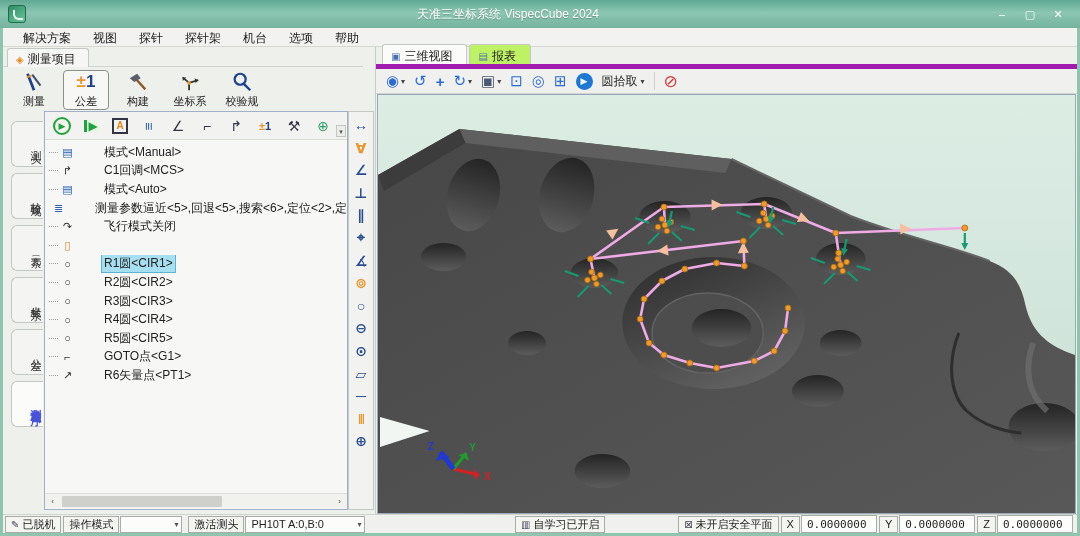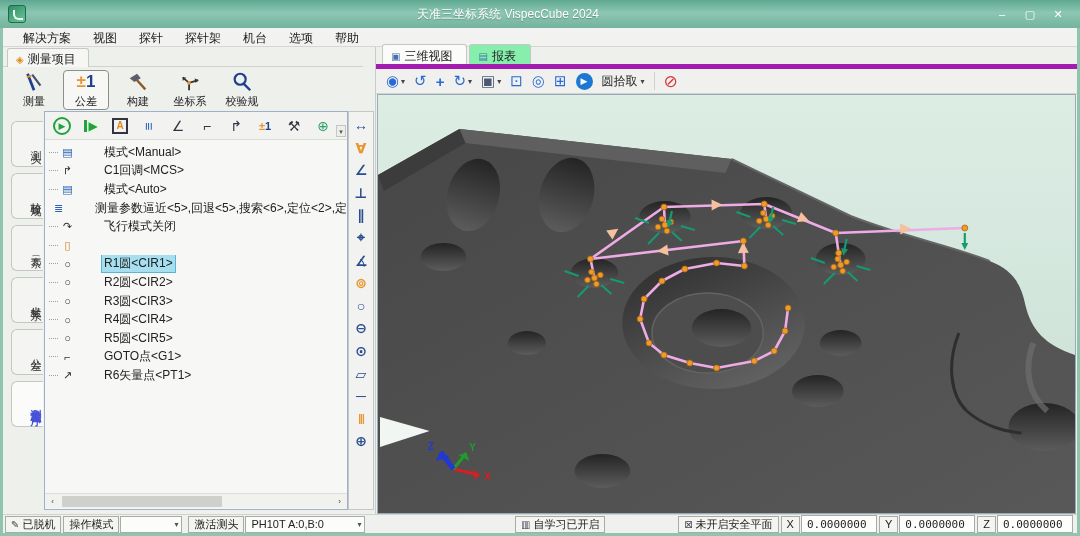--- a/index.html
+++ b/index.html
@@ -56,21 +56,21 @@
   .hscroll{position:absolute;left:0;bottom:1px;width:100%;height:15px;background:#f1f1ee;border-top:1px solid #ddd;display:flex;align-items:center;}
   .harrow{width:15px;height:15px;font-size:8px;color:#444;text-align:center;line-height:15px;}
   .hthumb{height:11px;width:160px;background:#cfcfcb;margin-left:2px;border-radius:1px;}
   .gdtbar{position:absolute;right:1px;top:64px;width:26px;bottom:4px;background:#f2f3f0;border:1px solid #c3c9c2;display:flex;flex-direction:column;align-items:center;padding-top:3px;gap:2.6px;}
   .gdt{width:20px;height:20px;display:flex;align-items:center;justify-content:center;font-size:14px;color:#2a4d8f;font-weight:bold;}
   .gdt.or{color:#e8962e;}
   .gdt.sm{font-size:10px;letter-spacing:-1px;}
   
   .rightpanel{position:absolute;left:373px;top:47px;right:0;height:467px;}
   .rtabrow{position:absolute;left:0;top:0;right:0;height:22px;border-bottom:5px solid #a21caf;display:flex;align-items:flex-end;padding-left:6px;gap:2px;}
-  .rtab{height:20px;padding:3px 14px 0 8px;font-size:12px;border:1px solid #c3c9c2;border-bottom:none;border-radius:3px 3px 0 0;background:#86efac;}
+  .rtab{height:20px;padding:3px 14px 0 8px;font-size:12px;border:1px solid #c3c9c2;border-bottom:none;border-radius:3px 3px 0 0;background:#bef264;}
   .rtab.active{background:#fbfcfa;}
   .rtab .ricon{font-size:10px;color:#4a6fb0;margin-right:4px;}
   .vtoolbar{position:absolute;left:0;top:22px;right:0;height:25px;background:#f0f1ee;border-bottom:1px solid #cfd4ce;display:flex;align-items:center;gap:9px;padding-left:10px;}
   .vtool{display:flex;align-items:center;gap:2px;font-size:15px;color:#2a6ad4;}
   .vtool .caret{font-size:8px;color:#444;}
   .bluecirc{width:17px;height:17px;background:#1d78d4;border-radius:50%;color:#fff;font-size:9px;display:flex;align-items:center;justify-content:center;}
   .redg{color:#d43a3a;font-size:17px;}
   .pick{font-size:12px;color:#222;display:flex;align-items:center;gap:3px;}
   .vsep{width:1px;height:18px;background:#cdd2cb;}
   .viewport{position:absolute;left:1px;top:47px;right:1px;bottom:0;border:1px solid #9aa8b8;}

